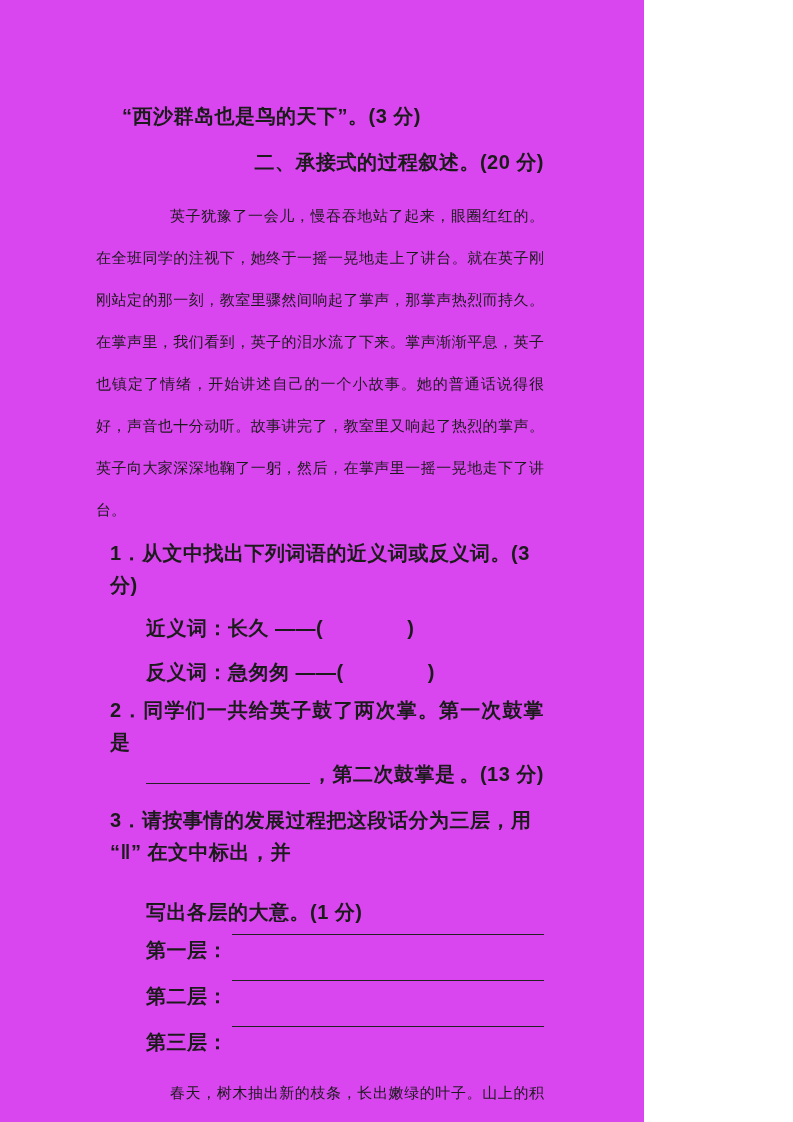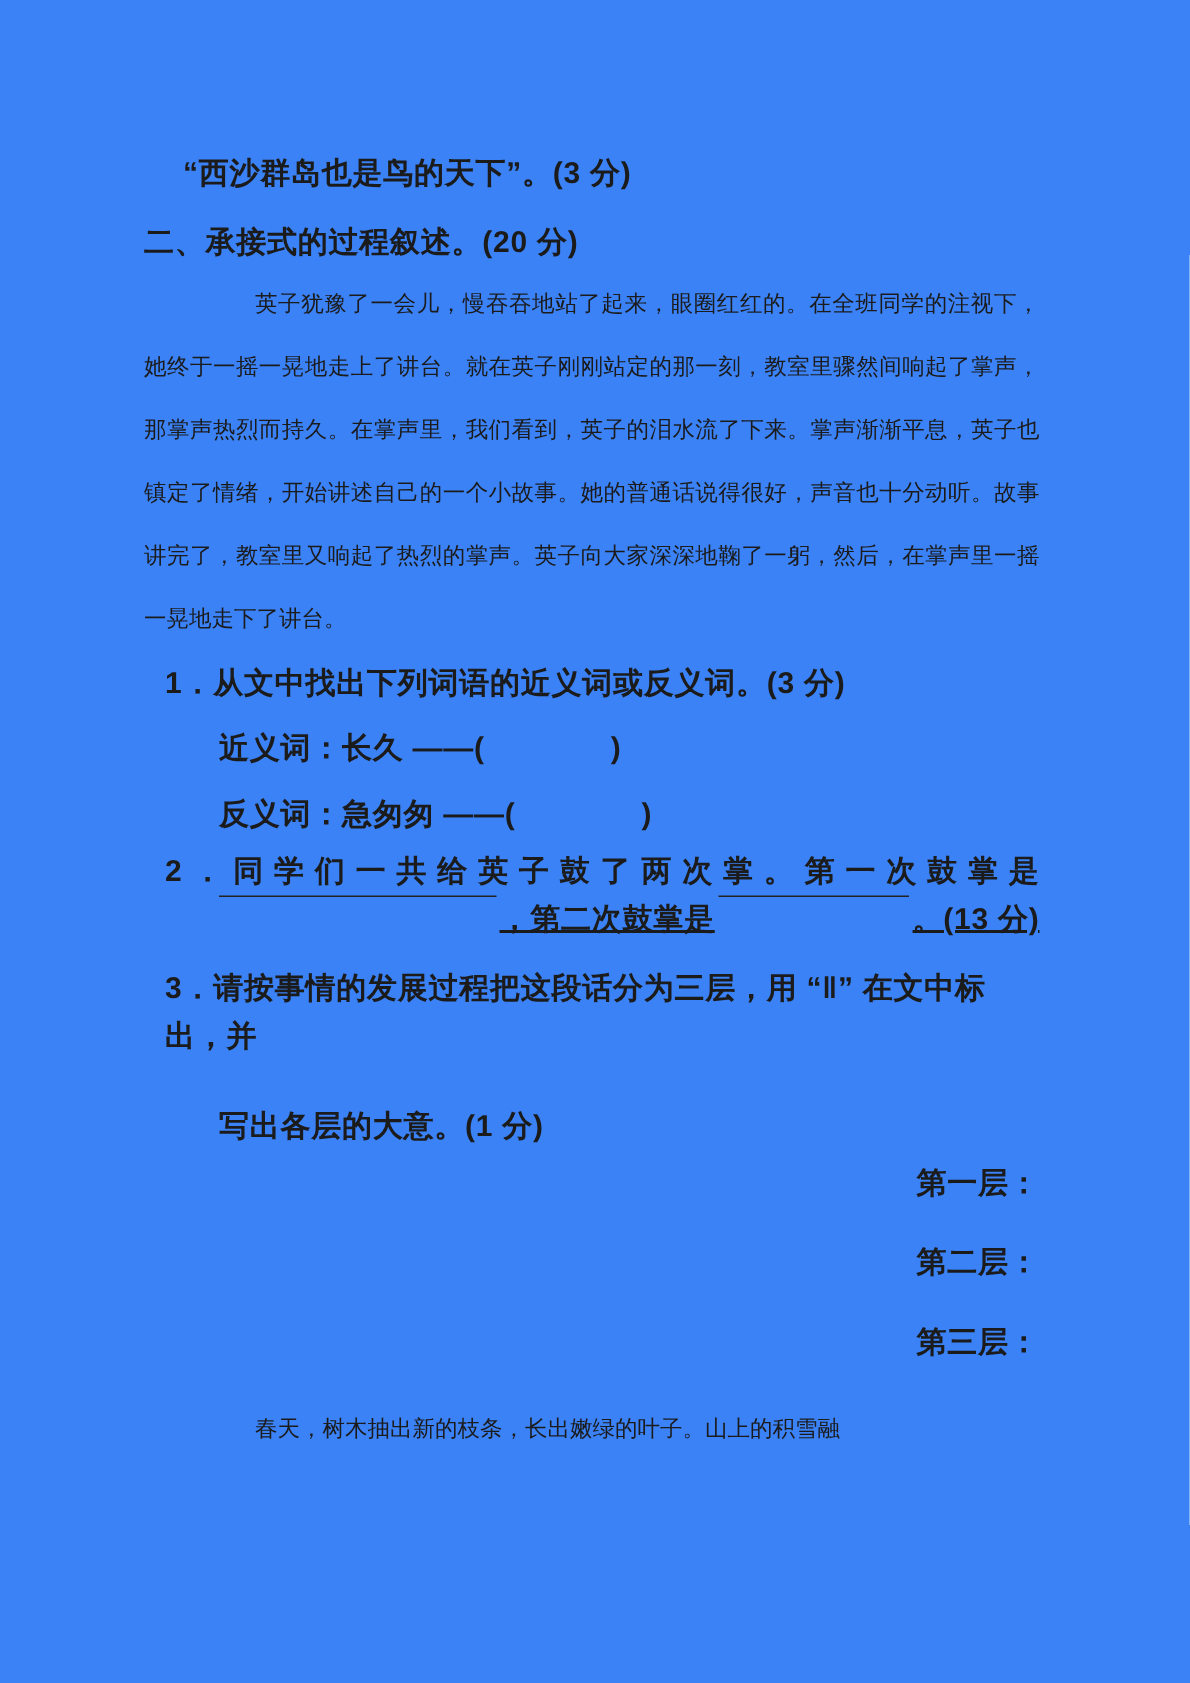--- a/index.html
+++ b/index.html
@@ -4,79 +4,76 @@
 <style>
   html,body{margin:0;padding:0;background:#ffffff;}
   body{
     width:793px;height:1122px;
     font-family:"Liberation Sans",sans-serif;
     color:#1b1b1b;
     overflow:hidden;
   }
   .page{
     box-sizing:border-box;
-    width:793px;height:1122px;
+    width:644px;height:1122px;
     padding:100px 100px 0 96px;
-    background:#3b82f6;
+    background:#d946ef;
   }
   
   .q{
     font-family:"Liberation Sans",sans-serif;
     font-weight:600;
     font-size:20px;
     line-height:32px;
     letter-spacing:0.5px;
   }
   .quote-line{padding-left:26px;margin-bottom:14px;}
   .num-line{padding-left:14px;}
   .mb12{margin-bottom:12px;}
   .mb11{margin-bottom:11px;}
   .mb6{margin-bottom:6px;}
   .mb13{margin-bottom:28px;}
-  .heading{font-weight:700;margin-bottom:4px;}
+  .heading{font-weight:700;margin-bottom:17px;text-align:right;}
   .heading3{font-weight:700;margin-bottom:12px;}
   
   .passage{
     font-family:"Liberation Serif",serif;
     font-weight:400;
     font-size:15px;
     line-height:42px;
     text-align:justify;
     text-indent:74px;
     margin:0 0 6px 0;
   }
   .sub-line{padding-left:50px;}
   .paren-gap{display:inline-block;width:84px;}
   .justify-last{
     text-align:justify;
     text-align-last:justify;
   }
   .q2-blanks{
     display:flex;
-    align-items:flex-start;
+    align-items:flex-end;
     padding-left:50px;
     margin-bottom:14px;
-    text-decoration:underline;
   }
   .blank{
     display:inline-block;
     border-bottom:1.6px solid #222;
     height:0;
     margin-bottom:6px;
   }
   .blank1{width:185px;}
   .blank2{flex:1;}
   .q2mid{white-space:nowrap;padding:0 2px;}
   .q2end{white-space:nowrap;padding-left:2px;}
   .layer-row{
     display:flex;
-    align-items:flex-end;
     padding-left:50px;
     margin-bottom:14px;
-    flex-direction:column;
   }
   .layer-label{white-space:nowrap;}
   .layer-fill{
     flex:1;
     border-bottom:1.6px solid #222;
     height:0;
     margin-bottom:6px;
     margin-left:4px;
   }
   .spring{margin-top:0;}

